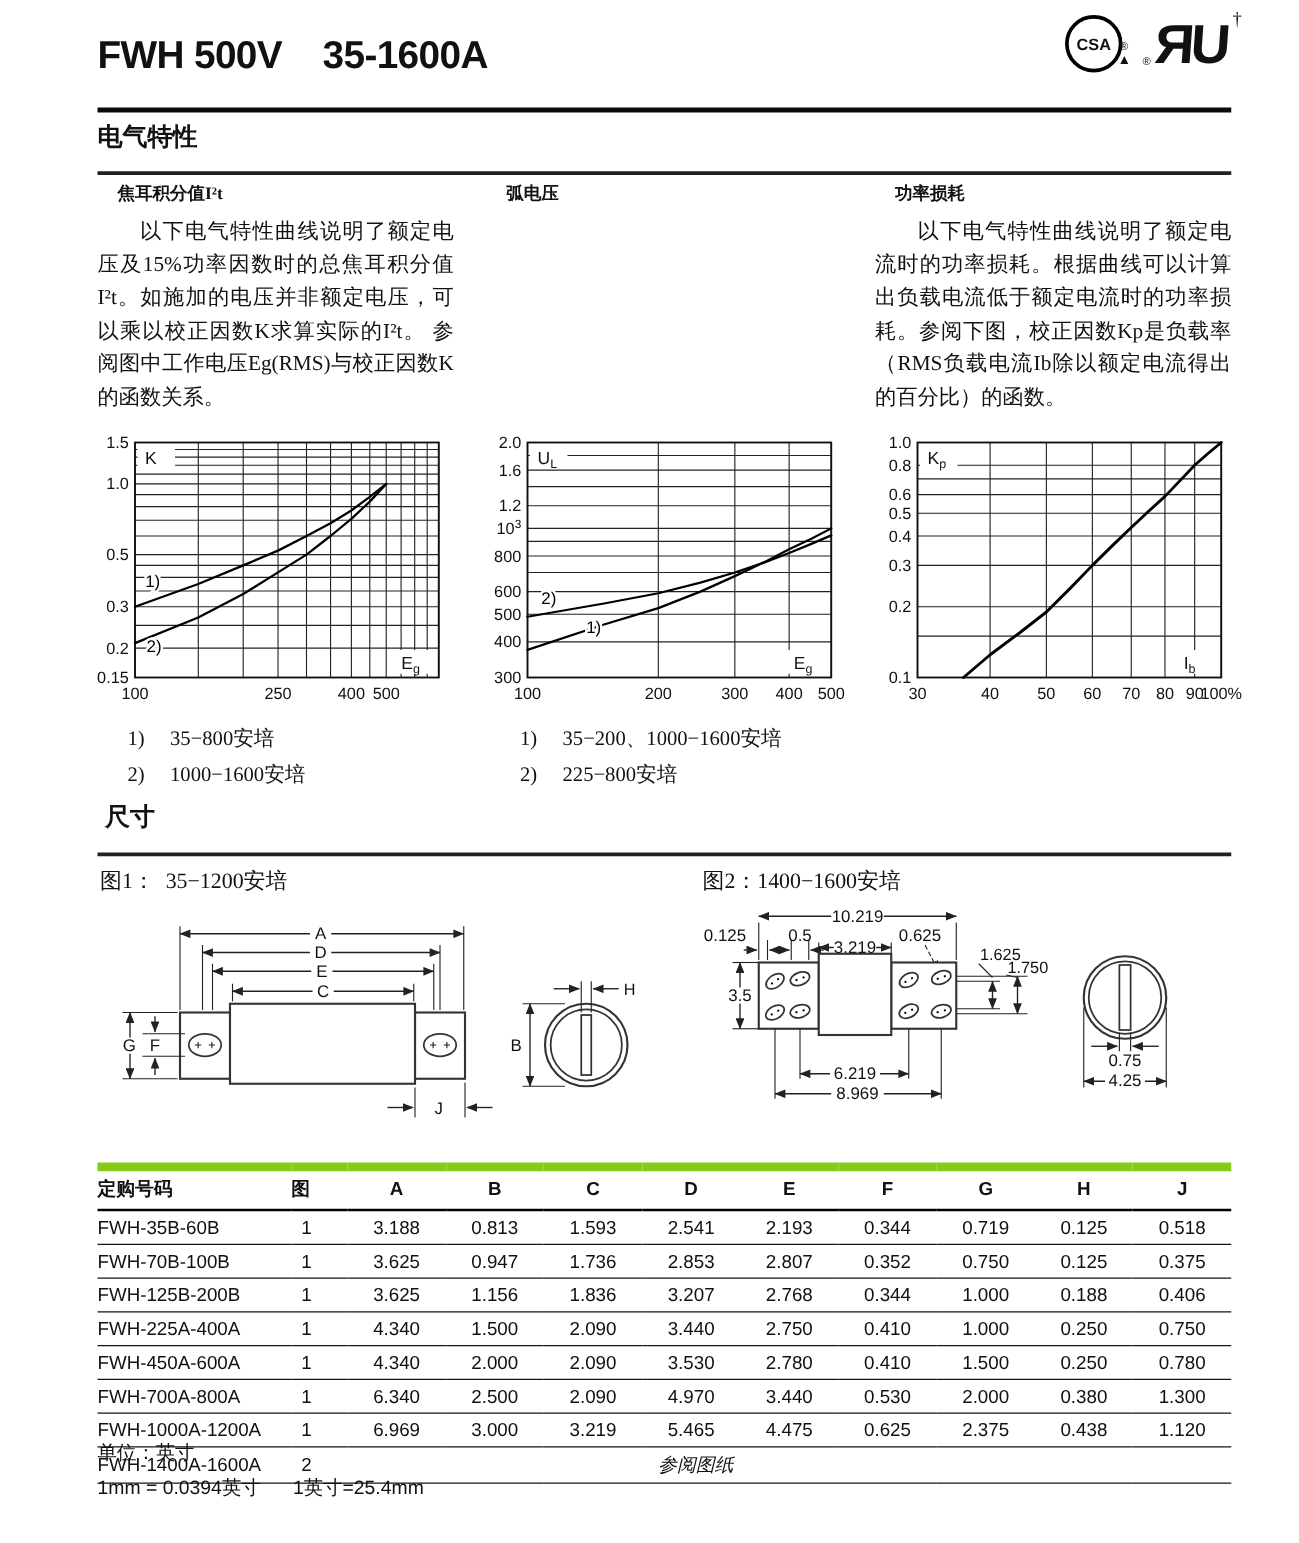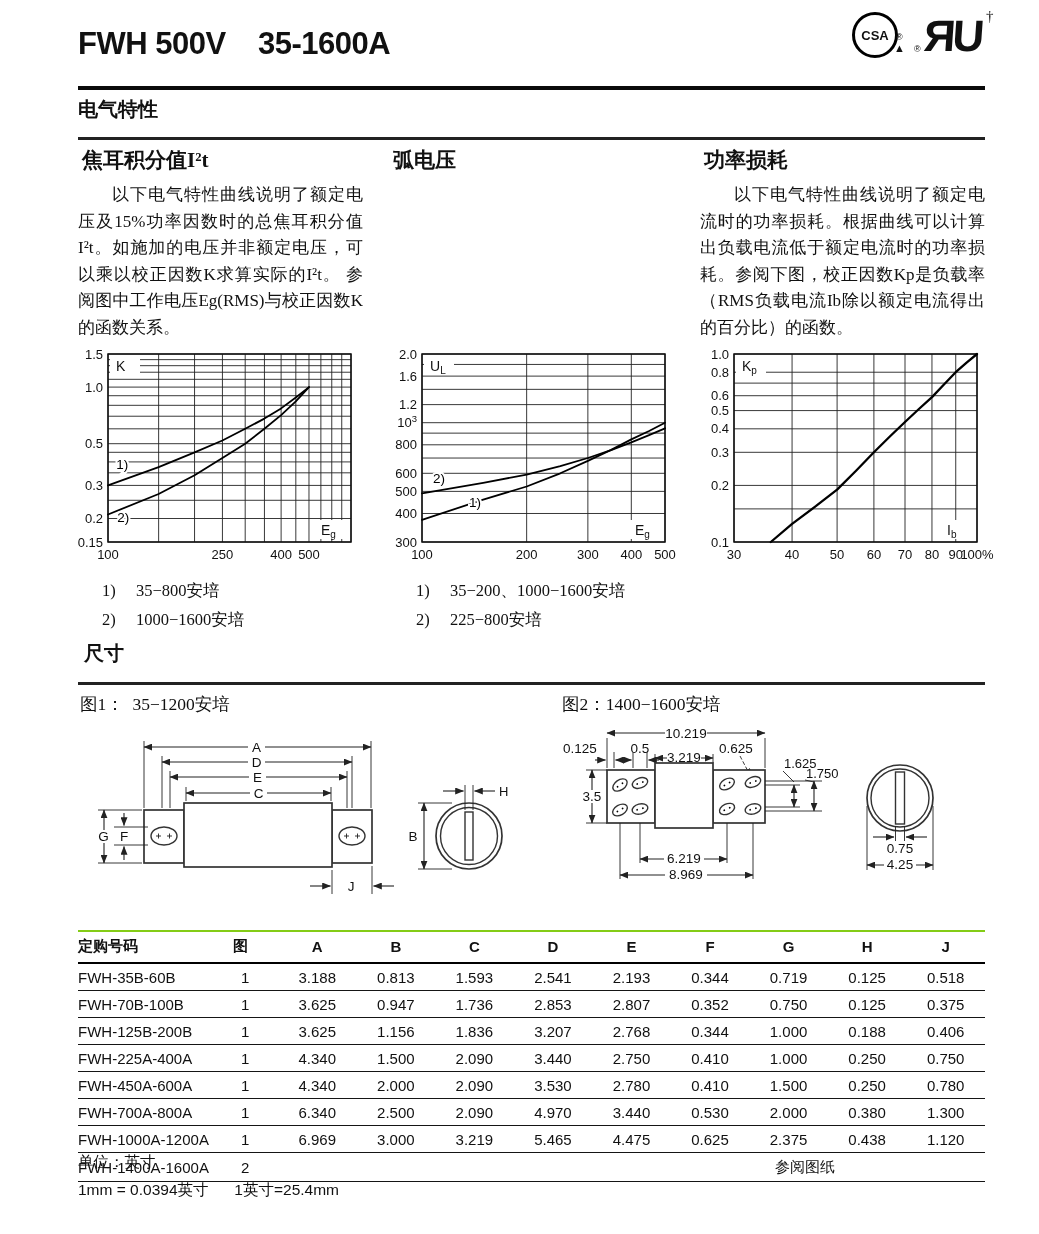--- a/index.html
+++ b/index.html
@@ -12,46 +12,46 @@
   .csa-reg{position:absolute;left:44px;top:20px;font-size:9px;font-family:"Liberation Sans",sans-serif;}
   .csa-tri{position:absolute;left:42px;top:30px;font-size:11px;}
   .ul-wrap{position:relative;margin-left:10px;padding-top:2px;}
   .ul-reg{position:absolute;left:-10px;top:32px;font-size:9px;font-family:"Liberation Sans",sans-serif;}
   .ul-mark{font-family:"Liberation Sans",sans-serif;font-weight:800;font-size:44px;line-height:44px;letter-spacing:-3px;transform:skewX(-4deg);display:inline-block;}
   .ul-dag{position:absolute;right:-12px;top:-4px;font-size:15px;}
   .rule-thick{height:4px;background:#0a0a0a;}
   .rule-med{height:2.5px;background:#222;}
   .sec-title{font-weight:bold;font-size:20px;font-family:"Liberation Serif",serif;}
   #cols{left:78px;top:146px;width:907px;display:grid;grid-template-columns:repeat(3,1fr);column-gap:26px;}
-  .col h3{margin:0 0 8px 4px;font-size:21px;font-weight:bold;}
+  .col h3{margin:0 0 8px 16px;font-size:14px;font-weight:bold;}
   .col p{margin:0;font-size:17px;line-height:1.56;text-align:justify;text-indent:2em;}
   svg{overflow:visible;}
   .tick{font:13px "Liberation Sans",sans-serif;fill:#111;}
   .corner{font:14px "Liberation Sans",sans-serif;fill:#111;}
   .anno{font:13.5px "Liberation Sans",sans-serif;fill:#000;paint-order:stroke;stroke:#fff;stroke-width:4px;text-anchor:middle;}
   .legend{font-size:16.5px;}
   .legend .row{display:flex;line-height:29px;}
   .legend .num{width:34px;}
   .caption{font-size:17.5px;white-space:pre;}
   .dim{stroke:#222;stroke-width:1.1;fill:none;}
   .ext{stroke:#222;stroke-width:0.9;fill:none;}
   .ldr{stroke:#222;stroke-width:0.9;fill:none;}
   .shape{fill:#fff;stroke:#333;stroke-width:1.7;}
   .shape2{fill:#fff;stroke:#333;stroke-width:1.4;}
   .dimL{font:13.5px "Liberation Sans",sans-serif;fill:#111;text-anchor:middle;}
   .dimLs{font:13px "Liberation Sans",sans-serif;fill:#111;}
   .wbg{fill:#fff;}
   #dim-table{left:78px;top:930px;width:907px;}
-  table{border-collapse:collapse;width:100%;border-top:2px solid #84cc16;}
+  table{border-collapse:collapse;width:100%;border-top:7px solid #84cc16;}
   th{font-weight:bold;font-size:15px;padding:5px 0 6px;border-bottom:2.5px solid #000;text-align:center;font-family:"Liberation Sans",sans-serif;}
   th.left{text-align:left;}
   td{font-size:15px;padding:4.5px 0;border-bottom:1.6px solid #151515;text-align:center;font-family:"Liberation Sans",sans-serif;}
   td.c-name{text-align:left;}
   td.c-fig{text-align:left;padding-left:8px;}
-  td.spancell{text-align:right;font-family:"Liberation Serif",serif;padding-right:150px;}
+  td.spancell{text-align:center;font-family:"Liberation Serif",serif;padding-right:150px;font-style:italic;}
   .footer-line{font-size:15.5px;}
   .footer-sans{font-family:"Liberation Sans",sans-serif;white-space:pre;}
 </style>
 </head>
 <body>
 
 <div class="abs" id="page-title">FWH 500V    35-1600A</div>
 
 <div class="abs" id="logos">
   <div class="csa-wrap">

